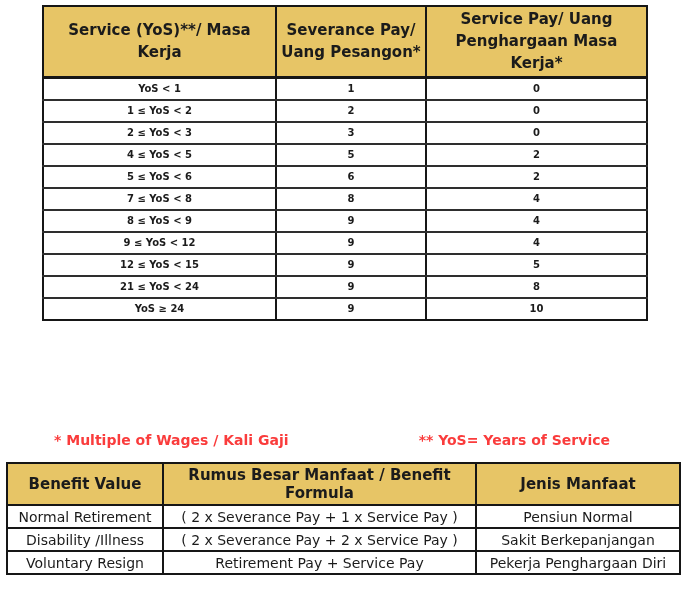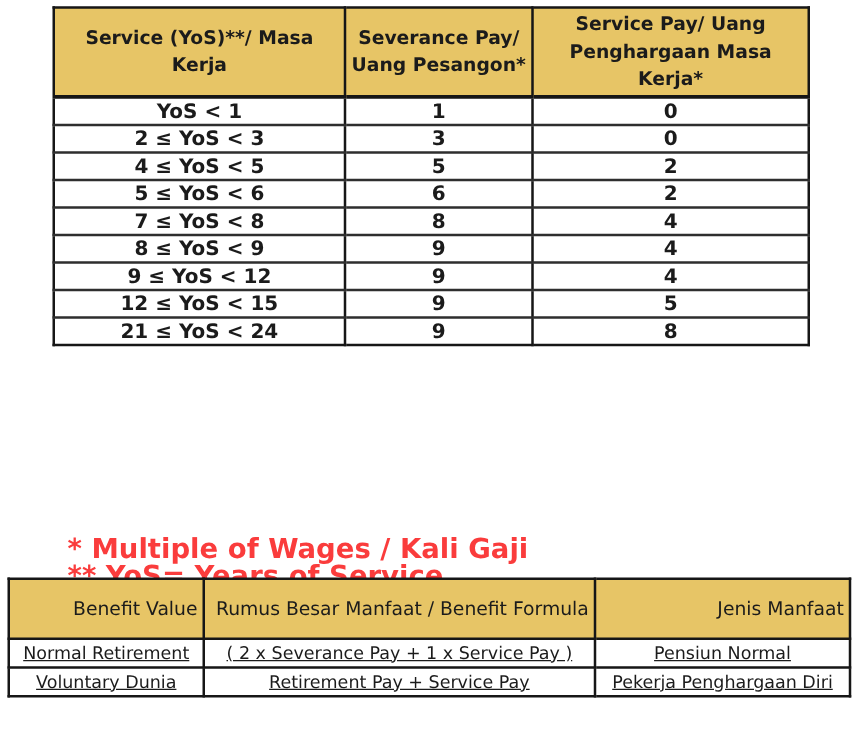--- a/index.html
+++ b/index.html
@@ -32,52 +32,51 @@
     font-size: 15px; font-weight: bold;
     text-align: center; vertical-align: middle;
     height: 48px; padding: 2px 4px;
     white-space: pre-line; line-height: 1.45;
   }
   .sev-table td {
     border-left: 2px solid var(--border-dark);
     border-right: 2px solid var(--border-dark);
     border-top: 2px solid var(--row-line);
     border-bottom: 2px solid var(--row-line);
-    font-size: 16px; font-weight: bold;
+    font-size: 10px; font-weight: bold;
     text-align: center; vertical-align: middle;
     height: 20.5px; padding: 0 4px; line-height: 20px;
   }
   .sev-table tr:last-child td { border-bottom: 2px solid var(--border-dark); }
 
   
   .footnotes {
     position: absolute; left: 42px; top: 429px; width: 604px;
     display: flex; justify-content: space-between;
     padding: 0 36px 0 12px;
-    color: var(--red); font-weight: bold; font-size: 22px;
+    color: var(--red); font-weight: bold; font-size: 14px;
     line-height: 22px;
-    flex-direction: column;
   }
 
   
   .ben-table {
     position: absolute; left: 6px; top: 462px;
   }
   .ben-table th {
     background: var(--gold);
     border: 2px solid var(--border-dark);
-    font-size: 15px; font-weight: normal;
-    text-align: right; vertical-align: middle;
-    height: 24px; padding: 14px 4px;
+    font-size: 15px; font-weight: bold;
+    text-align: center; vertical-align: middle;
+    height: 24px; padding: 2px 4px;
   }
   .ben-table td {
     border: 2px solid var(--border-dark);
     font-size: 14px; font-weight: normal;
     text-align: center; vertical-align: middle;
-    height: 23px; padding: 1px 4px; text-decoration: underline;
+    height: 23px; padding: 1px 4px;
   }
 </style>
 </head>
 <body>
 
 <div class="page">
 
   <table class="sev-table">
     <colgroup>
       <col style="width:233px">
@@ -90,20 +89,25 @@
         <th>Severance Pay/
 Uang Pesangon*</th>
         <th>Service Pay/ Uang
 Penghargaan Masa Kerja*</th>
       </tr>
     </thead>
     <tbody>
       <tr>
         <td>YoS &lt; 1</td>
         <td>1</td>
+        <td>0</td>
+      </tr>
+      <tr>
+        <td>1 ≤ YoS &lt; 2</td>
+        <td>2</td>
         <td>0</td>
       </tr>
       <tr>
         <td>2 ≤ YoS &lt; 3</td>
         <td>3</td>
         <td>0</td>
       </tr>
       <tr>
         <td>4 ≤ YoS &lt; 5</td>
         <td>5</td>
@@ -132,20 +136,25 @@
       <tr>
         <td>12 ≤ YoS &lt; 15</td>
         <td>9</td>
         <td>5</td>
       </tr>
       <tr>
         <td>21 ≤ YoS &lt; 24</td>
         <td>9</td>
         <td>8</td>
       </tr>
+      <tr>
+        <td>YoS ≥  24</td>
+        <td>9</td>
+        <td>10</td>
+      </tr>
     </tbody>
   </table>
 
   <div class="footnotes">
     <span>* Multiple of Wages / Kali Gaji</span>
     <span>** YoS= Years of Service</span>
   </div>
 
   <table class="ben-table">
     <colgroup>
@@ -160,20 +169,25 @@
         <th>Jenis Manfaat</th>
       </tr>
     </thead>
     <tbody>
       <tr>
         <td>Normal Retirement</td>
         <td>( 2 x Severance Pay + 1 x Service Pay )</td>
         <td>Pensiun Normal</td>
       </tr>
       <tr>
-        <td>Voluntary Dunia</td>
+        <td>Disability /Illness</td>
+        <td>( 2 x Severance Pay + 2 x Service Pay )</td>
+        <td>Sakit Berkepanjangan</td>
+      </tr>
+      <tr>
+        <td>Voluntary Resign</td>
         <td>Retirement Pay + Service Pay</td>
         <td>Pekerja Penghargaan Diri</td>
       </tr>
     </tbody>
   </table>
 
 </div>
 
 </body></html>

